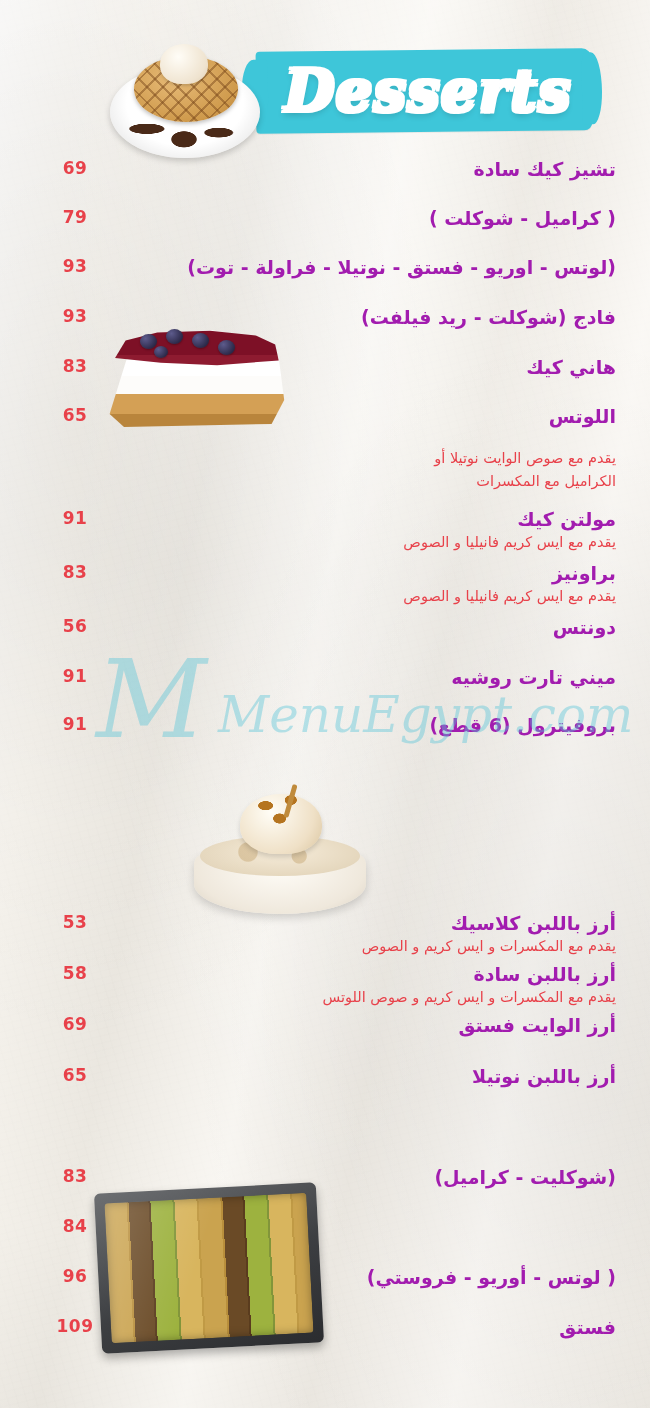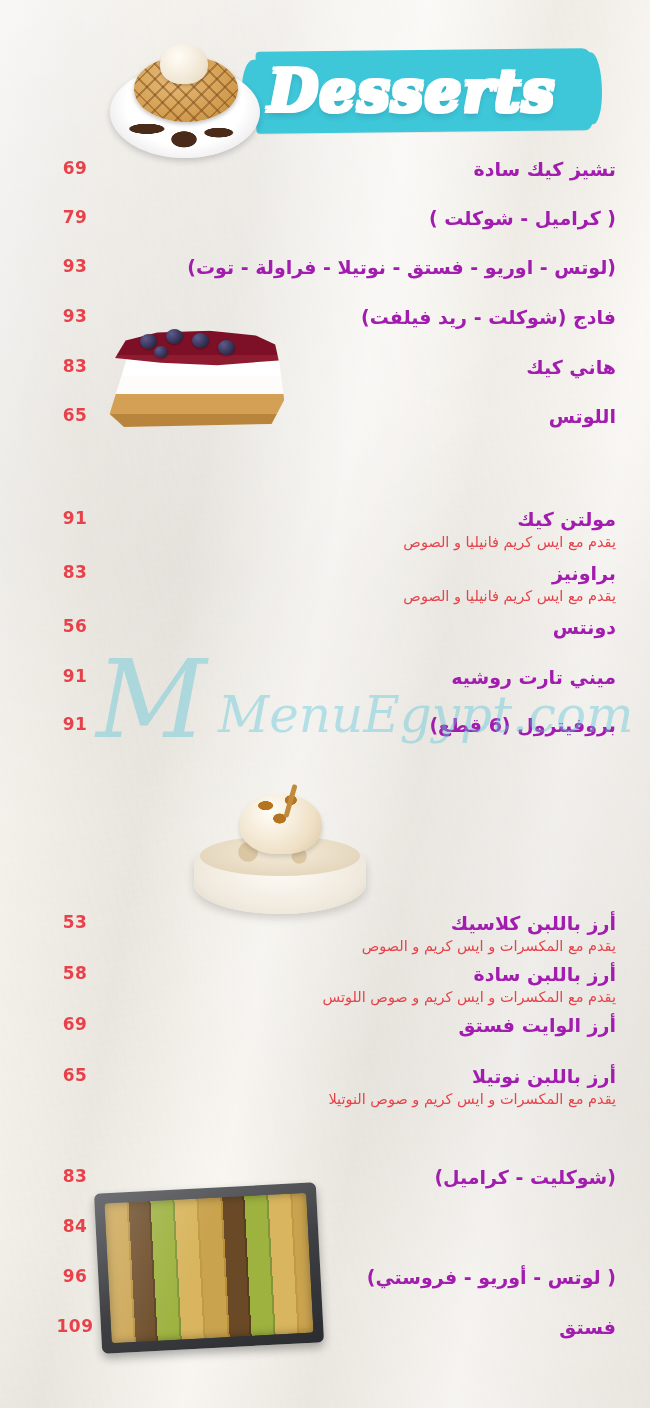--- a/index.html
+++ b/index.html
@@ -70,21 +70,21 @@
     background: #3ec6d9;
     border-radius: 20% 60% 50% 10%;
   }
   .header-title {
     position: absolute;
     left: 268px;
     top: 30px;
     width: 320px;
     height: 80px;
     line-height: 78px;
-    text-align: left;
+    text-align: center;
     font-family: "DejaVu Serif", "Liberation Serif", serif;
     font-style: italic;
     font-weight: bold;
     font-size: 58px;
     color: #ffffff;
     letter-spacing: 1px;
     text-shadow:
       -2px -2px 0 #ffffff, 2px -2px 0 #ffffff, -2px 2px 0 #ffffff, 2px 2px 0 #ffffff,
       0 4px 6px rgba(0,0,0,0.18);
     -webkit-text-stroke: 0px;
@@ -395,20 +395,22 @@
   </div>
 
   <div class="row" style="top:356px">
     <div class="price">83</div>
     <div class="name">هاني كيك</div>
   </div>
 
   <div class="row" style="top:405px">
     <div class="price">65</div>
     <div class="name">اللوتس</div>
+    <div class="desc" style="top:42px; white-space:pre-line; line-height:23px;">يقدم مع صوص الوايت نوتيلا أو
+الكراميل مع المكسرات</div>
   </div>
 
   <div class="row" style="top:508px">
     <div class="price">91</div>
     <div class="name">مولتن كيك</div>
     <div class="desc" style="top:26px">يقدم مع ايس كريم فانيليا و الصوص</div>
   </div>
 
   <div class="row" style="top:562px">
     <div class="price">83</div>
@@ -444,21 +446,20 @@
   </div>
 
   <div class="row" style="top:1014px">
     <div class="price">69</div>
     <div class="name">أرز الوايت فستق</div>
   </div>
 
   <div class="row" style="top:1065px">
     <div class="price">65</div>
     <div class="name">أرز باللبن نوتيلا</div>
-    <div class="desc" style="top:26px">يقدم مع المكسرات و ايس كريم و صوص النوتيلا</div>
   </div>
 
 
   <div class="row" style="top:1166px">
     <div class="price">83</div>
     <div class="name">(شوكليت - كراميل)</div>
   </div>
 
   <div class="row" style="top:1216px">
     <div class="price">84</div>

